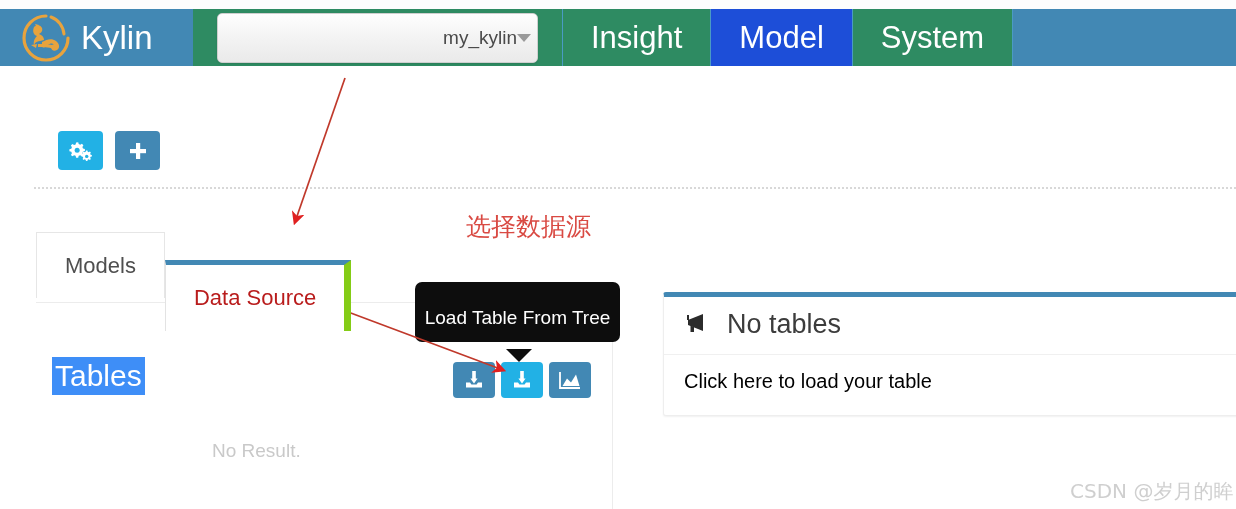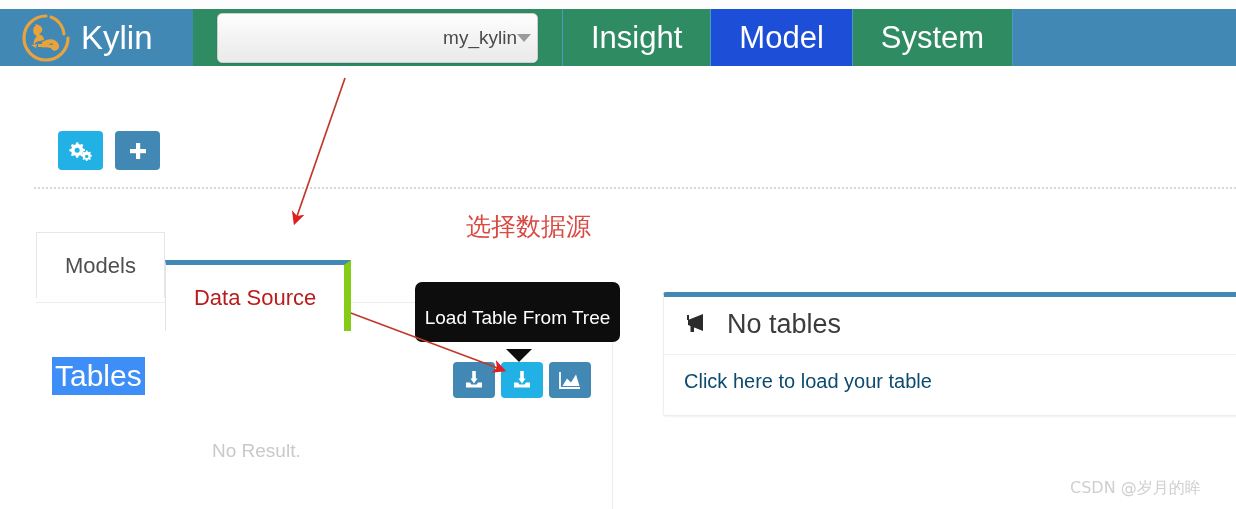--- a/index.html
+++ b/index.html
@@ -264,21 +264,21 @@
     border-bottom: 1px solid #f0f0f0;
   }
   .panel-head .ptitle {
     font-size: 27px;
     color: #3c3c3c;
     white-space: nowrap;
   }
   .panel-body { padding: 15px 20px 22px; }
   .panel-link {
     font-size: 20px;
-    color: #0c4a6e;
+    color: #000000;
     text-decoration: none;
     cursor: pointer;
     white-space: nowrap;
   }
 
   
   .annot-layer {
     position: absolute;
     top: 0; left: 0;
     width: 1236px; height: 458px;
@@ -290,21 +290,21 @@
     font-size: 25px;
     color: #d94a43;
     font-family: "DejaVu Sans", sans-serif;
     white-space: nowrap;
   }
 
   
   .watermark {
     position: absolute;
     top: 478px; left: 1070px;
-    font-size: 16px;
+    font-size: 20px;
     color: #cfcfcf;
     font-family: "DejaVu Sans", sans-serif;
     white-space: nowrap;
   }
 </style>
 </head>
 <body>
 
 <div id="root">
 

